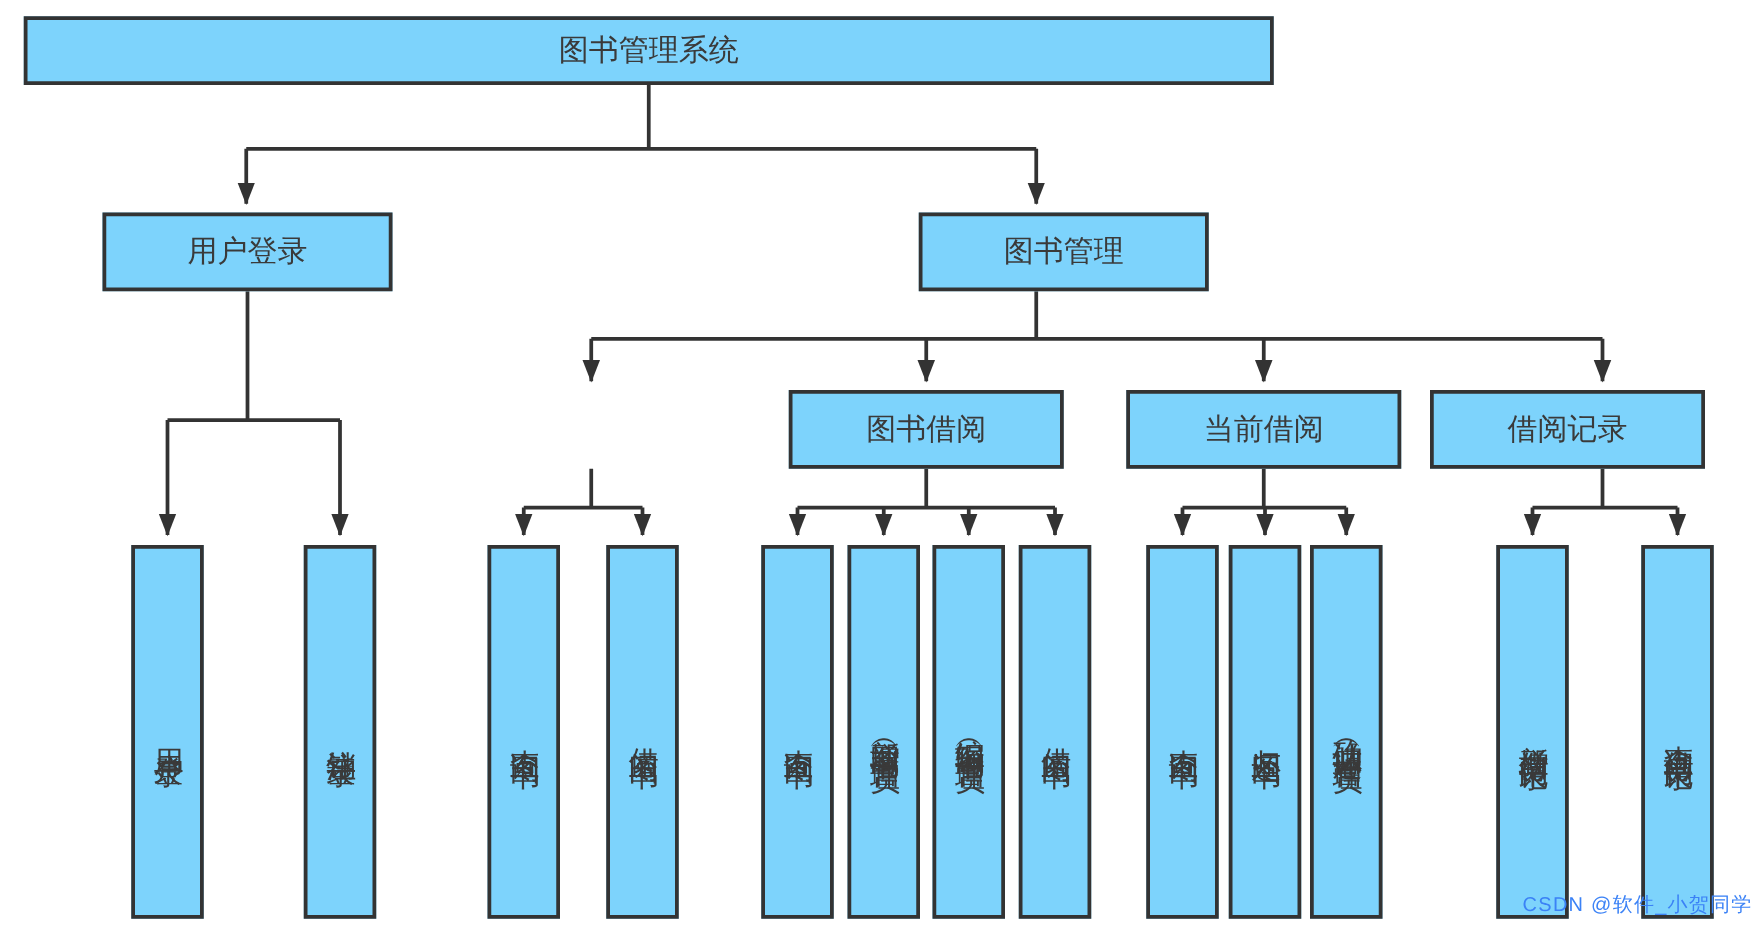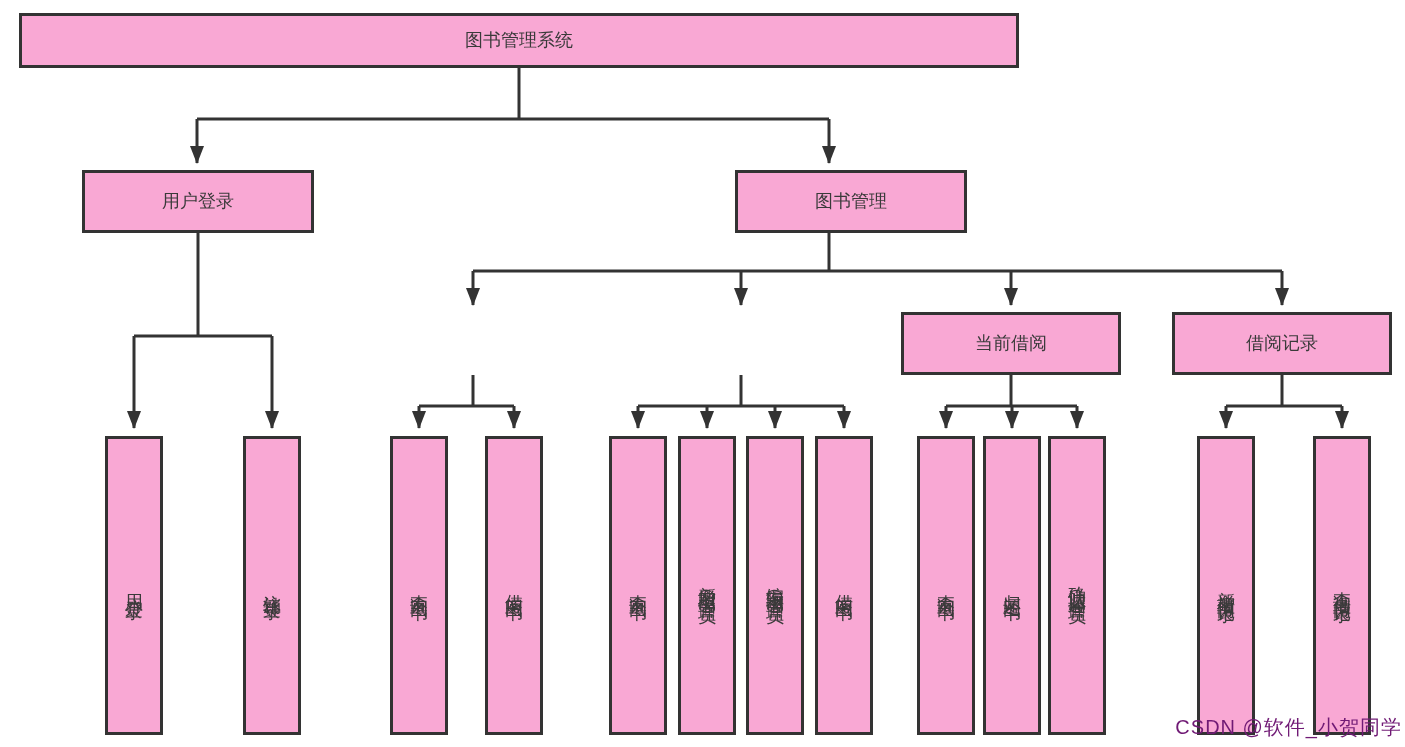--- a/index.html
+++ b/index.html
@@ -14,48 +14,47 @@
   .connectors {
     position: absolute;
     left: 0; top: 0;
     width: 1405px;
     height: 747px;
     z-index: 1;
   }
   .node {
     position: absolute;
     box-sizing: border-box;
-    background: #f9a8d4;
+    background: #7dd3fc;
     border: 3px solid #333333;
     display: flex;
     align-items: center;
     justify-content: center;
     color: #3a3a3a;
-    font-size: 18px;
+    font-size: 24px;
     z-index: 2;
-    font-family: Liberation Serif, serif;
   }
   .node .lbl {
     white-space: nowrap;
     line-height: 1.15;
   }
   .leaf .lbl {
     writing-mode: vertical-lr;
     text-orientation: mixed;
     letter-spacing: 3px;
     line-height: 1;
     white-space: normal;
   }
   .watermark {
     position: absolute;
     right: 3px;
     top: 714px;
     z-index: 3;
-    font-size: 20px;
-    color: #701a75;
+    font-size: 16px;
+    color: #3b82f6;
     letter-spacing: 1px;
     white-space: nowrap;
   }
 </style>
 </head>
 <body>
 
 <div class="canvas">
 
   <svg class="connectors" width="1405" height="747" viewBox="0 0 1405 747" xmlns="http://www.w3.org/2000/svg">
@@ -112,24 +111,27 @@
     <span class="lbl">图书管理系统</span>
   </div>
 
   <div class="node" style="left:82px; top:170px; width:232px; height:63px;">
     <span class="lbl">用户登录</span>
   </div>
   <div class="node" style="left:713px; top:170px; width:232px; height:63px;margin-left:22px;">
     <span class="lbl">图书管理</span>
   </div>
 
+  <div class="node" style="left:631px; top:312px; width:220px; height:63px;">
+    <span class="lbl">图书借阅</span>
+  </div>
   <div class="node" style="left:901px; top:312px; width:220px; height:63px;">
     <span class="lbl">当前借阅</span>
   </div>
-  <div class="node" style="left:1172px; top:312px; width:220px; height:63px;">
+  <div class="node" style="left:1144px; top:312px; width:220px; height:63px;">
     <span class="lbl">借阅记录</span>
   </div>
 
   <div class="node leaf" style="left:105px; top:436px; width:58px; height:299px;">
     <span class="lbl">用户登录</span>
   </div>
   <div class="node leaf" style="left:243px; top:436px; width:58px; height:299px;">
     <span class="lbl">注销登录</span>
   </div>
 

